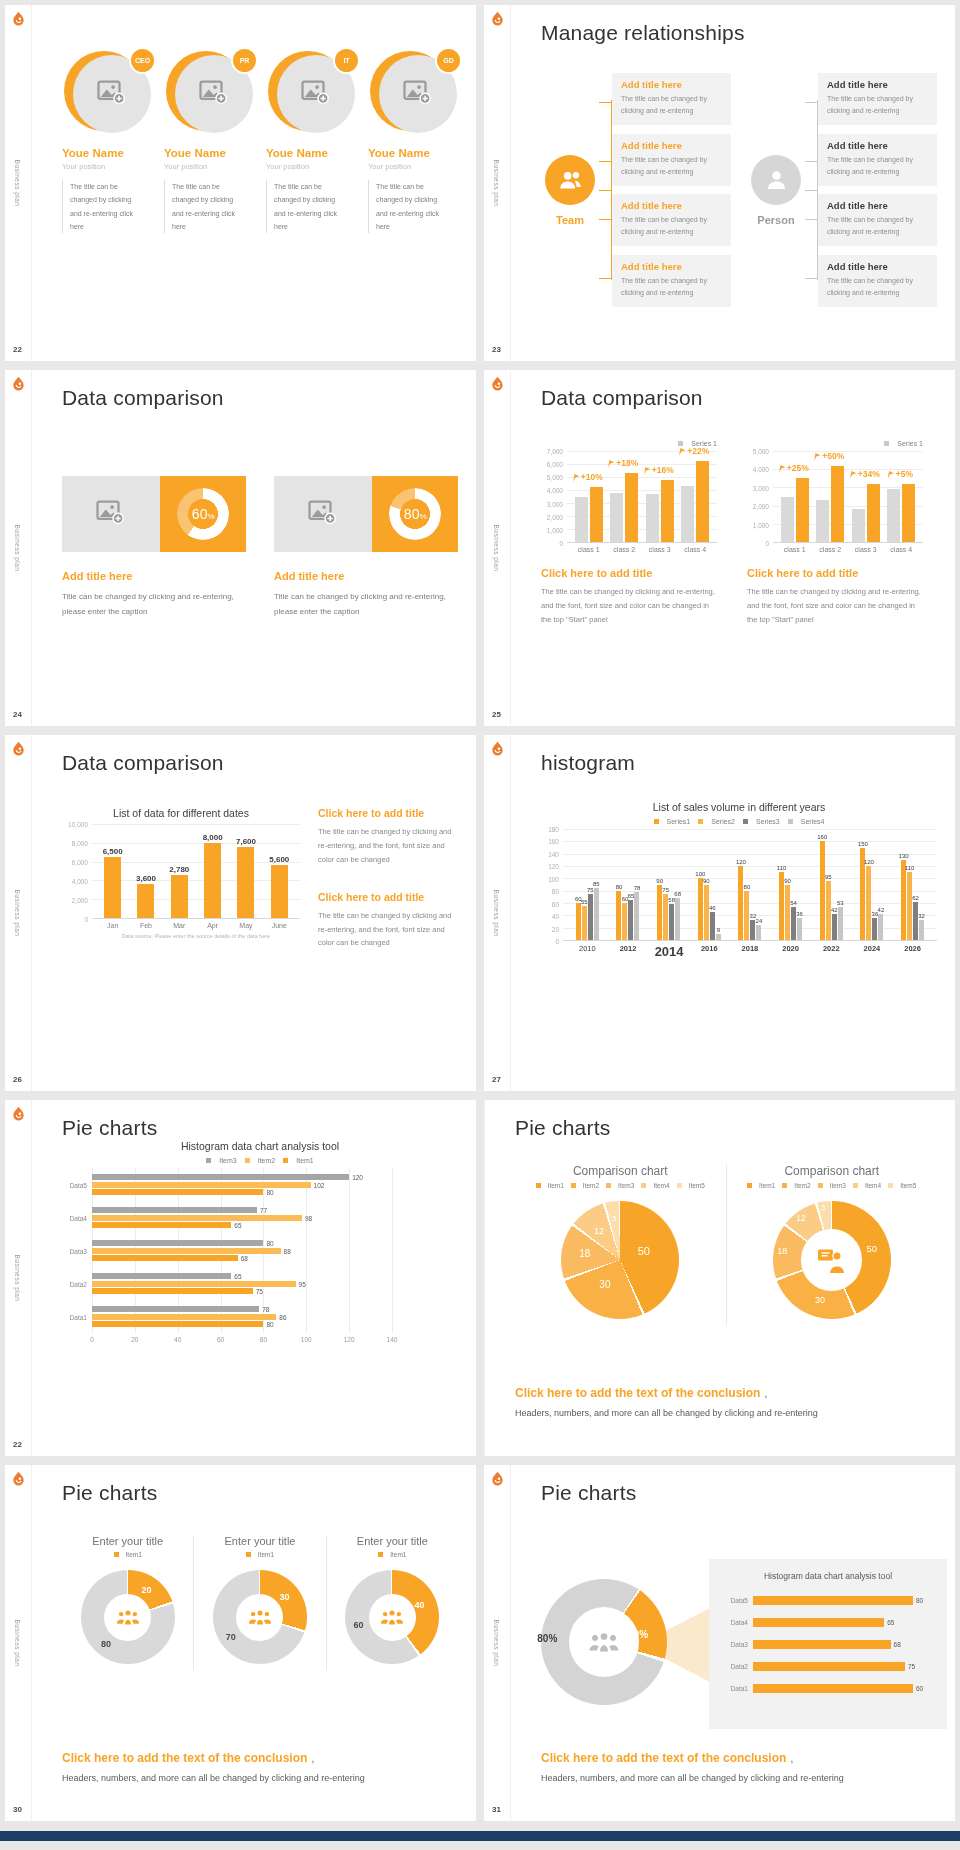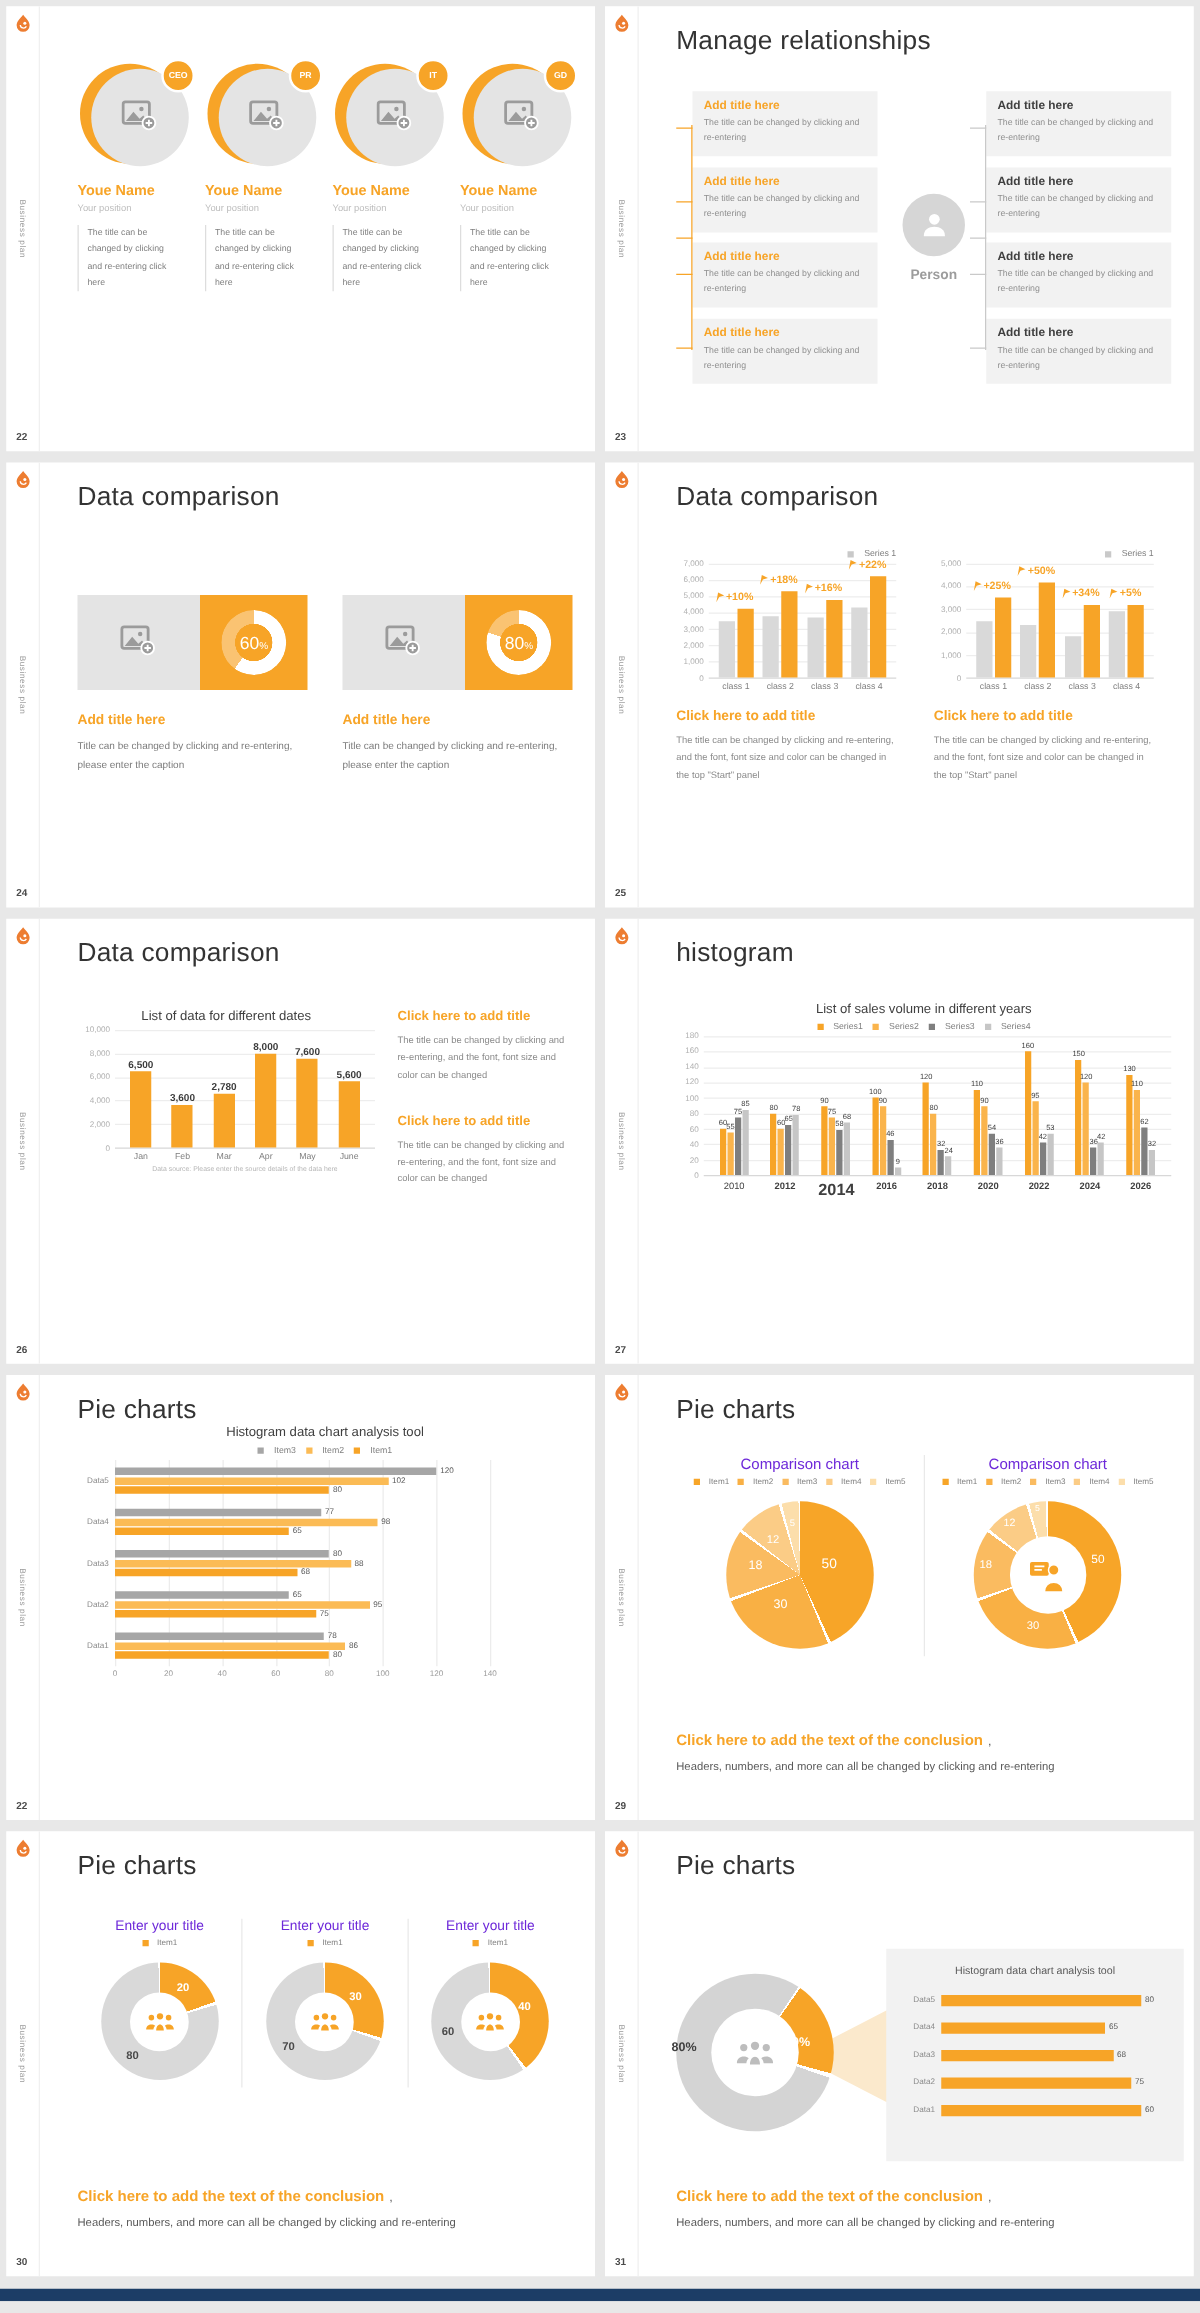--- a/index.html
+++ b/index.html
@@ -81,21 +81,21 @@
 .hrow{position:relative;display:flex;flex-direction:column;justify-content:center}
 .hbar{position:relative}
 .hval{position:absolute;left:calc(100% + 3px);top:50%;transform:translateY(-50%);font-size:6.5px;color:#595959;white-space:nowrap}
 .hcat{position:absolute;top:50%;transform:translateY(-50%);text-align:right;font-size:6.5px;color:#8a8a8a}
 .hxrow{position:relative;height:10px;margin-top:3px}
 .hxlab{position:absolute;transform:translateX(-50%);font-size:6.5px;color:#9a9a9a}
 
 .pcols{display:flex;margin-top:24px}
 .pcol{flex:1;position:relative;padding-bottom:6px}
 .pcol+.pcol{border-left:1px solid #E9E9E9}
-.ptitle{text-align:center;font-size:12px;color:#6d28d9}
+.ptitle{text-align:center;font-size:12px;color:#737373}
 .pleg{display:flex;justify-content:center;gap:7px;align-items:center;margin-top:4px}
 .pleg .leg-label{font-size:6.5px}
 .pie{position:relative;border-radius:50%;margin:12px auto 0}
 .hole{position:absolute;border-radius:50%;background:#fff;display:flex;align-items:center;justify-content:center}
 .plabel{position:absolute;transform:translate(-50%,-50%);white-space:nowrap}
 .concl{position:absolute;left:30px;right:16px;bottom:38px}
 .concl-t{font-size:12px;font-weight:bold;color:#F7A427;display:inline}
 .concl-c{font-size:10px;color:#595959;margin-left:4px}
 .concl-b{margin-top:7px;font-size:9px;color:#595959}
 
@@ -203,20 +203,31 @@
             <path d="M8 .8C11 4.6 14.4 7.5 14.4 11.2A6.4 6.4 0 1 1 1.6 11.2C1.6 7.5 5 4.6 8 .8Z" fill="#ED7D31"></path>
             <path d="M5.2 10.8a3.2 3.2 0 0 0 6 1.4" stroke="#fff" stroke-width="1.3" fill="none"></path>
             <circle cx="9.7" cy="9.2" r="1.5" fill="#fff"></circle>
           </svg></span>
       <span class="vlabel">Business plan</span>
       <span class="pagenum">23</span>
     </div>
     <div class="content">
       <h2 class="stitle">Manage relationships</h2>
       <div class="rel" id="rel23">
+          <div class="relhead">
+            <div class="rcircle team">
+              <svg viewBox="0 0 24 24" width="27" height="27">
+                <circle cx="9.5" cy="8.8" r="3.4" fill="#fff"></circle>
+                <path d="M3 19.5c0-3.7 3-5.8 6.5-5.8s6.5 2.1 6.5 5.8v.5H3z" fill="#fff"></path>
+                <circle cx="16.8" cy="8.2" r="2.8" fill="#fff"></circle>
+                <path d="M16 13c2.9.3 5 2.3 5 5.2v.4h-3.4" fill="#fff"></path>
+              </svg>
+            </div>
+            <div class="rlabel team">Team</div>
+          </div>
           <div class="brk">
             <div class="brk-line" style="background: rgb(247, 164, 39);"></div>
             <div class="brk-stub" style="top: 12.5%; background: rgb(247, 164, 39);"></div>
             <div class="brk-stub" style="top: 37.5%; background: rgb(247, 164, 39);"></div>
             <div class="brk-stub" style="top: 50%; background: rgb(247, 164, 39);"></div>
             <div class="brk-stub" style="top: 62.5%; background: rgb(247, 164, 39);"></div>
             <div class="brk-stub" style="top: 87.5%; background: rgb(247, 164, 39);"></div>
           </div>
           <div class="rboxes gap-r">
             <div class="rbox">
@@ -887,29 +898,20 @@
               <span class="hxlab" style="left: 71.4286%;">100</span>
               <span class="hxlab" style="left: 85.7143%;">120</span>
               <span class="hxlab" style="left: 100%;">140</span>
             </div>
           </div>
         </div>
     </div>
   </div>
 
   <div class="slide">
-    <div class="rail">
-      <span class="logo"><svg viewBox="0 0 16 18" width="13" height="15">
-            <path d="M8 .8C11 4.6 14.4 7.5 14.4 11.2A6.4 6.4 0 1 1 1.6 11.2C1.6 7.5 5 4.6 8 .8Z" fill="#ED7D31"></path>
-            <path d="M5.2 10.8a3.2 3.2 0 0 0 6 1.4" stroke="#fff" stroke-width="1.3" fill="none"></path>
-            <circle cx="9.7" cy="9.2" r="1.5" fill="#fff"></circle>
-          </svg></span>
-      <span class="vlabel">Business plan</span>
-      <span class="pagenum">29</span>
-    </div>
     <div class="content">
       <h2 class="stitle">Pie charts</h2>
       <div class="pcols">
         <div class="pcol">
           <div class="ptitle">Comparison chart</div>
           <div class="pleg" id="lg29a">
               <span class="chip" style="background: rgb(247, 165, 40);"></span>
               <span class="leg-label">Item1</span>
               <span class="chip" style="background: rgb(249, 176, 68);"></span>
               <span class="leg-label">Item2</span>

